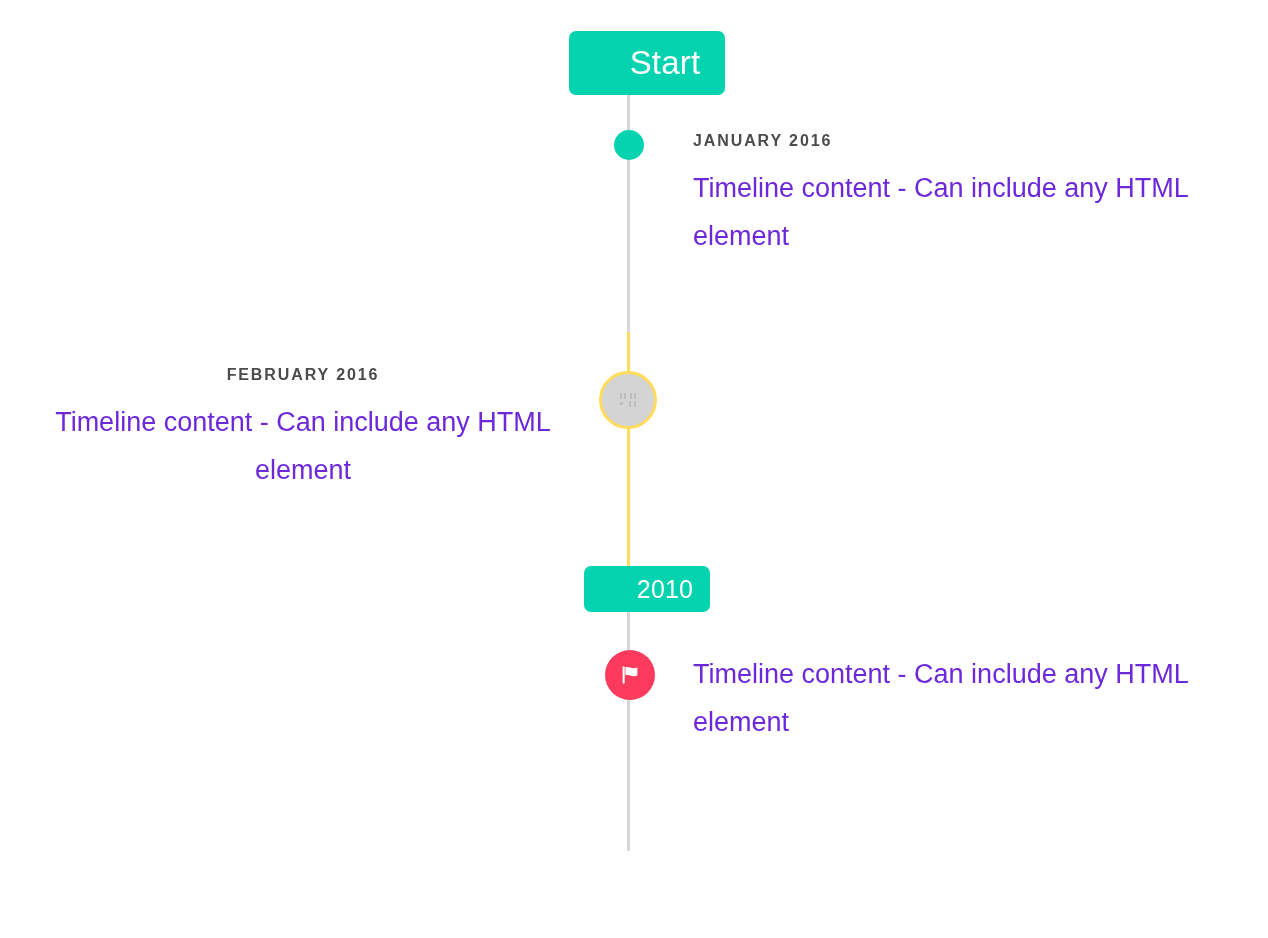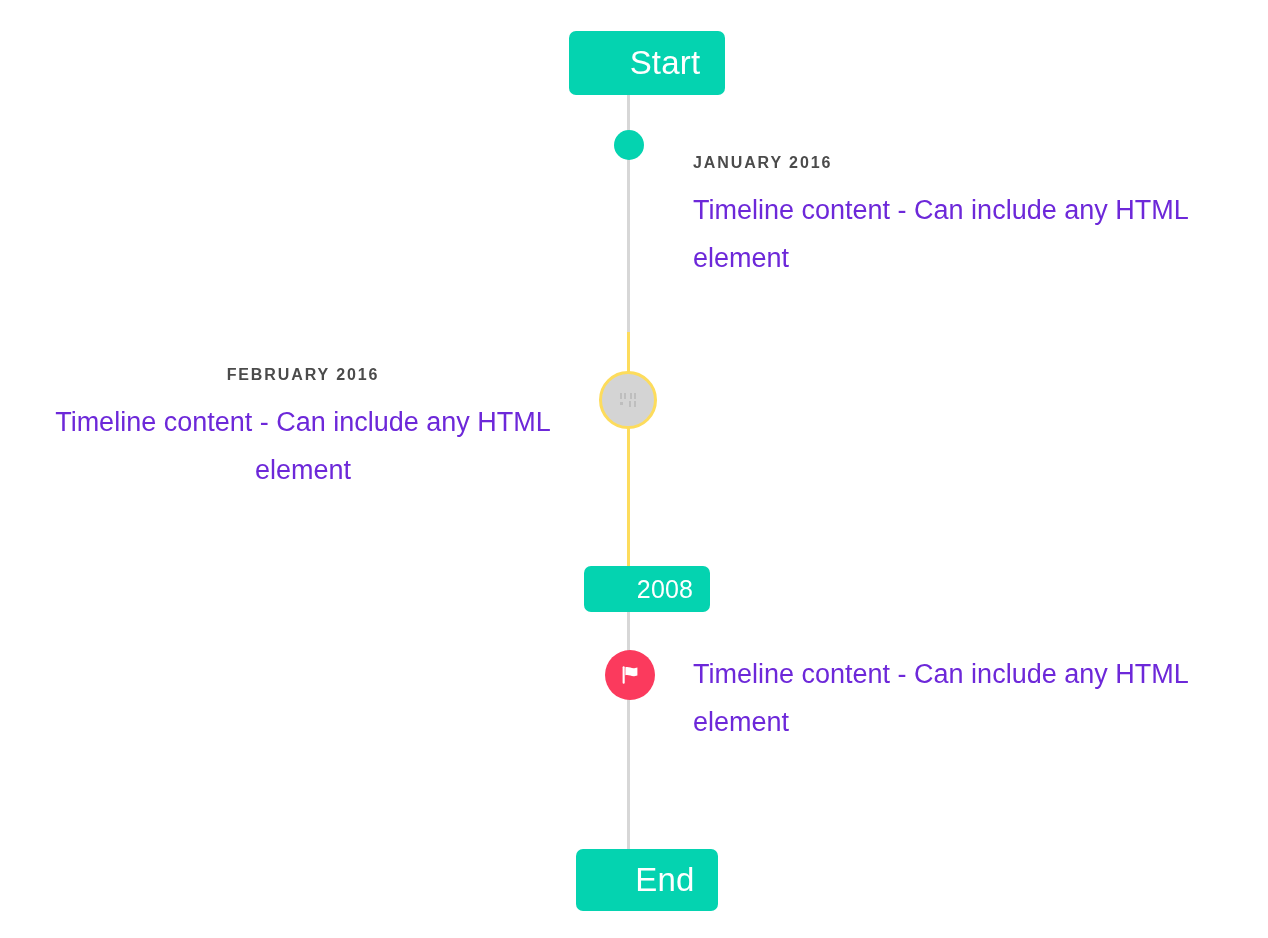--- a/index.html
+++ b/index.html
@@ -138,21 +138,21 @@
   .ev-body {
     font-size: 27px;
     line-height: 1.78;
     color: #6d28d9;
     margin: 0;
     font-weight: normal;
   }
 
   
   .ev-jan .marker  { top: 130px; }
-  .ev-jan .content { top: 132px; margin-top: 22px; }
+  .ev-jan .content { top: 132px; }
 
   .ev-feb .marker  { top: 371px; }
   .ev-feb .content { top: 366px; }
 
   .ev-mar .marker  { top: 650px; }
   .ev-mar .content { top: 650px; }
 </style>
 </head>
 <body>
 
@@ -183,30 +183,29 @@
           <i></i>
           <i></i>
       </span>
     </div>
     <div class="content left">
       <p class="ev-date">FEBRUARY 2016</p>
       <p class="ev-body">Timeline content - Can include any HTML element</p>
     </div>
   </div>
 
-  <div class="capsule year">2008</div>
+  <div class="capsule year">2010</div>
 
   <div class="event ev-mar">
     <div class="marker flag">
       <svg width="24" height="24" viewBox="0 0 24 24" aria-hidden="true">
         <rect x="4.6" y="3.2" width="2.1" height="17.6" rx="1" fill="#ffffff"></rect>
         <path d="M7.4 4.2 C11 3.2 13.6 6.0 17.2 5.0 L19.4 4.4 L19.4 12.4 L17.2 13.0
                  C13.6 14.0 11 11.2 7.4 12.2 Z" fill="#ffffff"></path>
       </svg>
     </div>
     <div class="content right">
       <p class="ev-body">Timeline content - Can include any HTML element</p>
     </div>
   </div>
 
-  <div class="capsule end">End</div>
 
 </div>
 
 </body></html>

